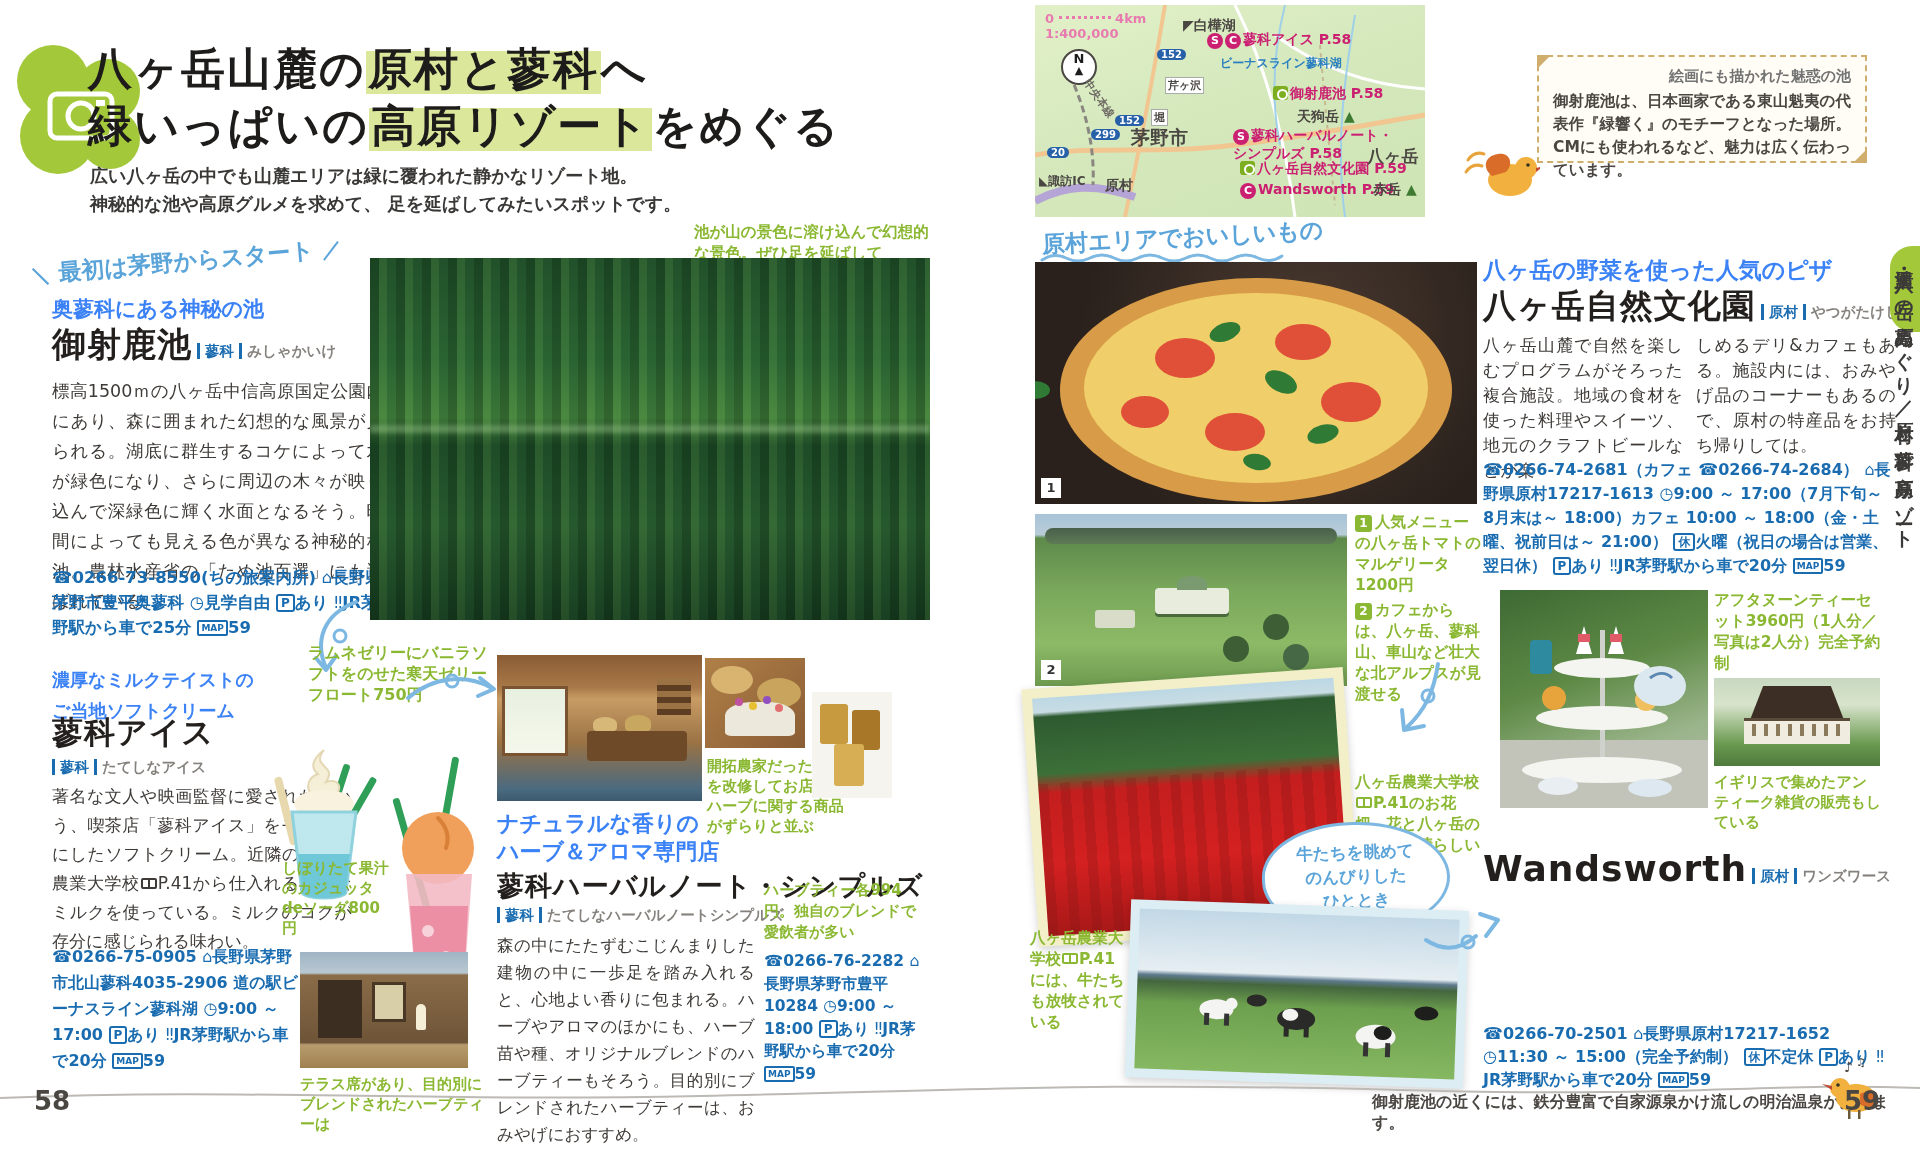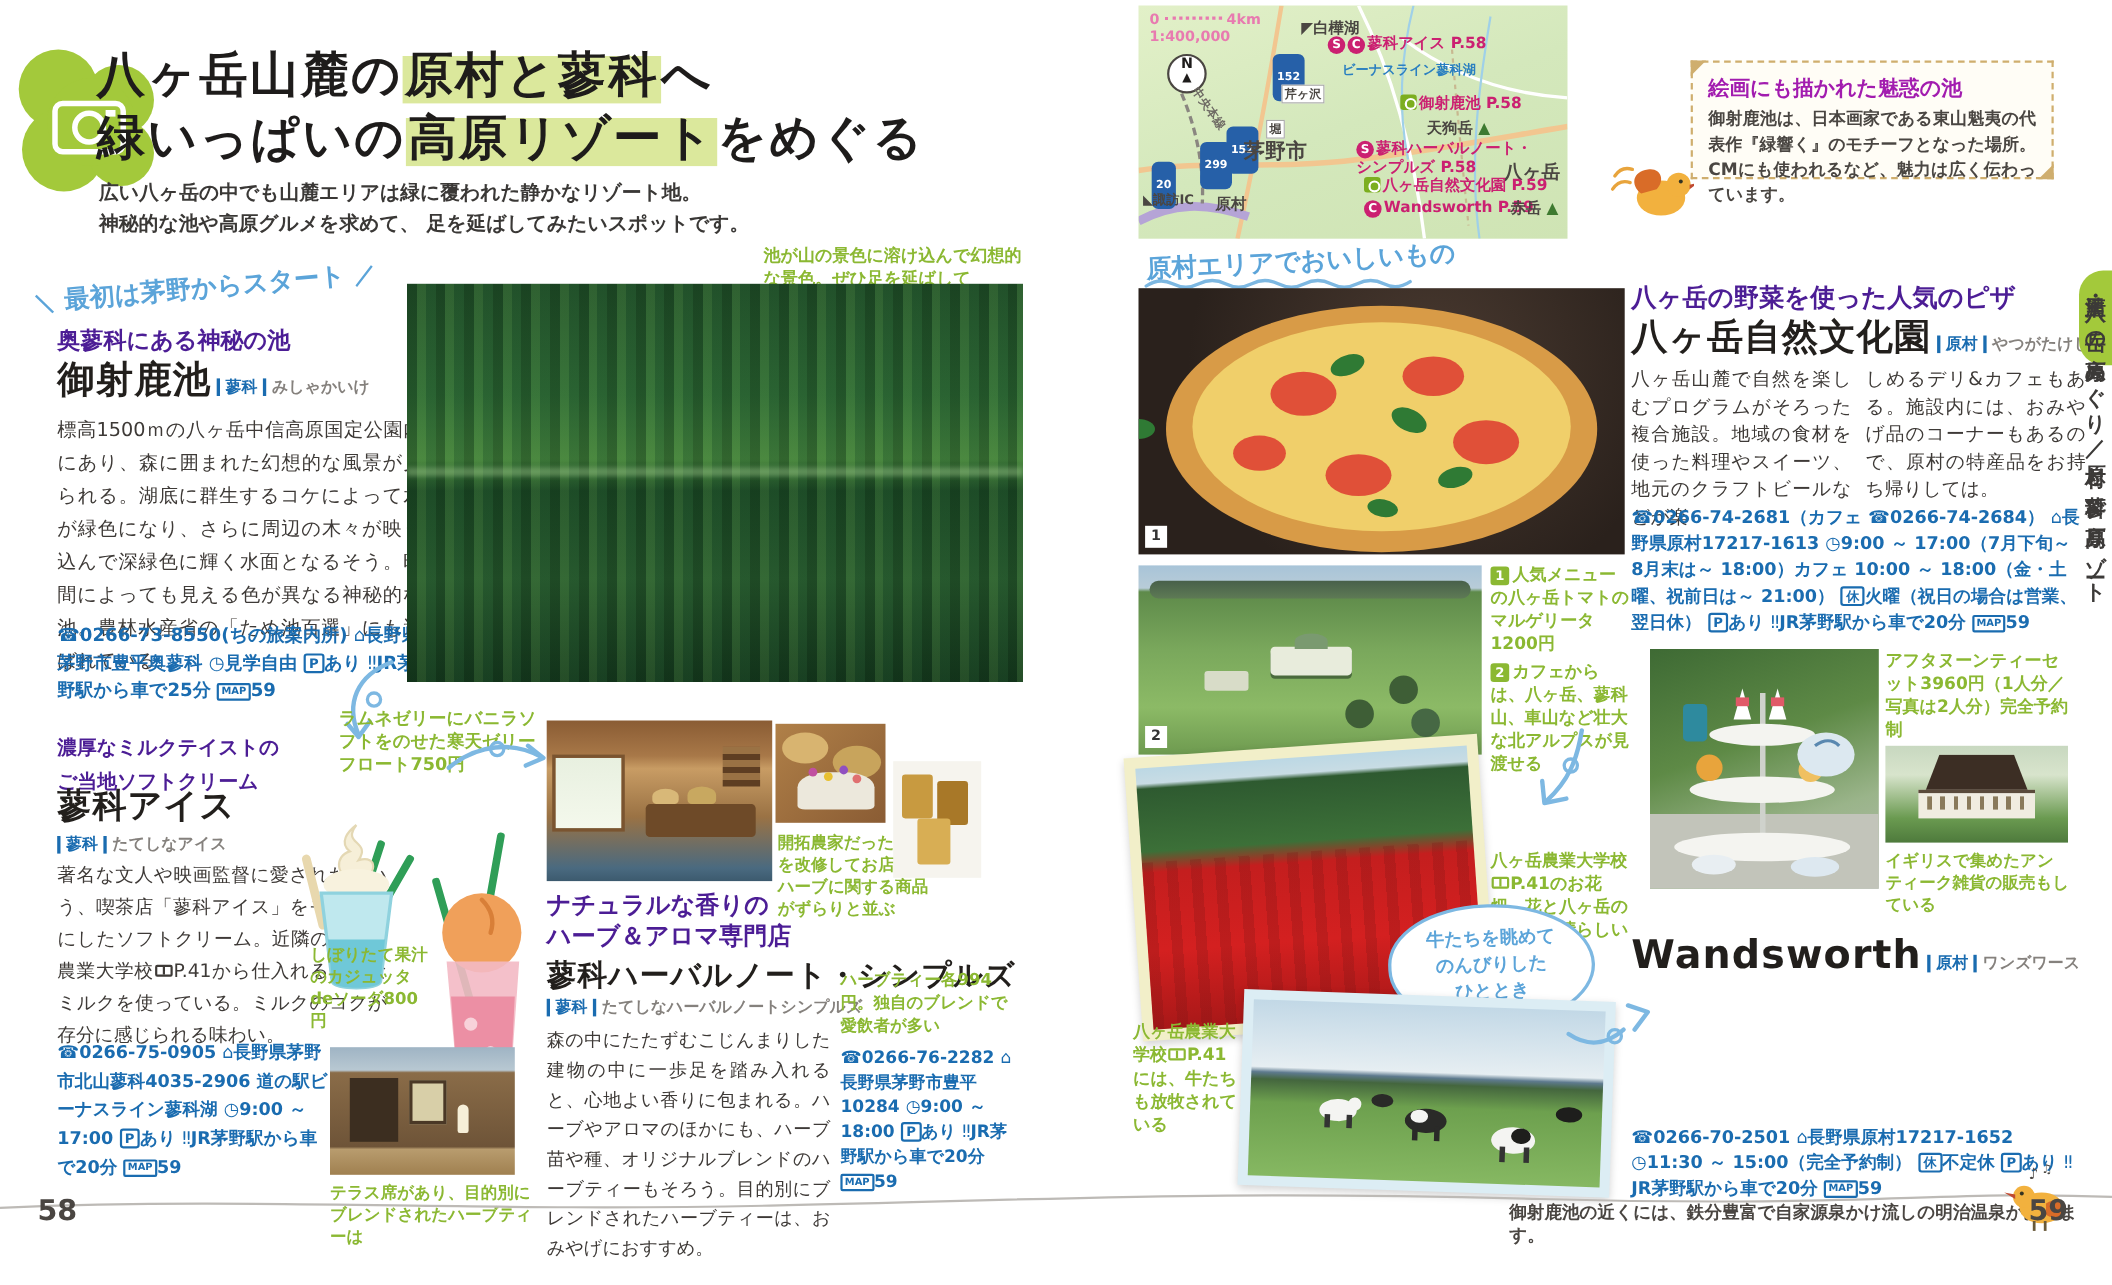--- a/index.html
+++ b/index.html
@@ -1,21 +1,21 @@
 <!DOCTYPE html>
 <html><head>
 <meta charset="utf-8">
 <style>
   * { margin:0; padding:0; box-sizing:border-box; }
   html,body { background:#e8e6e2; }
   .page { position:relative; width:1920px; height:1168px; background:#ffffff; overflow:hidden;
           font-family:"DejaVu Sans", sans-serif; color:#3e3a37; }
   .abs { position:absolute; }
   .ph  { position:absolute; overflow:hidden; }
-  .g-catch { color:#4c1d95; font-weight:800; }
+  .g-catch { color:#3b82f6; font-weight:800; }
   .cap { color:#8bb832; font-weight:700; font-size:15.5px; line-height:21px; }
   .body-txt { color:#3e3a37; font-size:17.5px; line-height:30px; text-align:justify; font-weight:500; }
   .info { color:#1a6cb0; font-size:16.5px; line-height:25px; font-weight:700; overflow-wrap:anywhere; }
   .spot-name { color:#221f1c; font-weight:900; letter-spacing:1px; }
   .area-badge { color:#1a6cb0; border-left:3px solid #1a6cb0; border-right:3px solid #1a6cb0;
                 padding:0 5px; font-size:14.5px; font-weight:800; }
   .kana { color:#85817d; font-size:14.5px; font-weight:600; }
   .hand { color:#5ba4d9; font-weight:700; }
   .hl { background:linear-gradient(transparent 15%, #dbe89c 15%); padding:0 2px; }
   .ic { font-weight:400; }
@@ -27,21 +27,21 @@
           text-align:center; line-height:17px; border-radius:3px; font-weight:800; margin-right:3px; }
   .photonum { position:absolute; left:6px; bottom:6px; width:20px; height:20px; background:#fff; color:#333;
               font-size:13px; font-weight:800; text-align:center; line-height:20px; }
   .bookref { display:inline-block; width:16px; height:11px; border:2px solid currentColor; border-radius:2px;
              position:relative; vertical-align:0px; margin:0 1px; }
   .bookref::after { content:""; position:absolute; left:50%; top:0; bottom:0; width:2px; background:currentColor; transform:translateX(-50%); }
   .maplabel { position:absolute; color:#cb2071; font-weight:800; font-size:14px; white-space:nowrap; }
   .mapplace { position:absolute; color:#4a4642; font-weight:700; font-size:14px; white-space:nowrap; }
   .mapbox { background:#fff; border:1px solid #aaa; font-size:11px; padding:0 2px; }
   .roadnum { position:absolute; background:#2660a8; color:#fff; font-size:10px; font-weight:800;
-             padding:16px 4px; border-radius:6px 6px 6px 6px; }
+             padding:0 4px; border-radius:6px 6px 6px 6px; }
   .cambadge { display:inline-block; width:15px; height:14px; background:#7cae1f; border-radius:3px; position:relative; vertical-align:-2px; margin-right:2px; }
   .cambadge::after { content:""; position:absolute; left:4px; top:3px; width:7px; height:7px; border:2px solid #fff; border-radius:50%; }
   .circbadge { display:inline-block; width:16px; height:16px; border-radius:50%; background:#cb2071; color:#fff;
                font-size:11px; font-weight:800; text-align:center; line-height:16px; margin-right:2px; }
   .vertical { writing-mode:vertical-rl; letter-spacing:2px; }
   svg { display:block; }
 </style>
 </head>
 <body>
 
@@ -246,21 +246,21 @@
     <div class="maplabel" style="left:205px;top:155px;"><span class="cambadge"></span><span>八ヶ岳自然文化園 P.59</span></div>
     <div class="maplabel" style="left:205px;top:176px;"><span class="circbadge">C</span><span>Wandsworth P.59</span></div>
     <div class="mapplace" style="left:338px;top:176px;"><span>赤岳</span> <span style="color:#3e7a30;">▲</span></div>
     <div class="mapplace" style="left:4px;top:168px;font-size:12px;"><span>◣</span><span>諏訪IC</span></div>
     <div class="mapplace" style="left:42px;top:86px;font-size:11px;transform:rotate(55deg);color:#6e6a64;">中央本線</div>
   </div>
 
   <div class="abs" style="left:1537px;top:55px;width:330px;height:108px;border:2px dashed #cfae6e;background:#fffdf6;padding:10px 14px;">
     <div style="position:absolute;left:-2px;top:-2px;width:0;height:0;border-top:14px solid #cfae6e;border-right:14px solid transparent;"></div>
     <div style="position:absolute;right:-2px;bottom:-2px;width:0;height:0;border-bottom:14px solid #cfae6e;border-left:14px solid transparent;"></div>
-    <div style="color:#a21caf;font-weight:800;font-size:19px;">絵画にも描かれた魅惑の池</div>
+    <div style="color:#737373;font-weight:800;font-size:15px;text-align:right;">絵画にも描かれた魅惑の池</div>
     <div style="color:#4a4642;font-size:15.5px;line-height:23px;font-weight:600;margin-top:4px;text-align:justify;">御射鹿池は、日本画家である東山魁夷の代表作『緑響く』のモチーフとなった場所。CMにも使われるなど、魅力は広く伝わっています。</div>
   </div>
 
   <div class="abs" style="left:1462px;top:142px;">
     <svg width="78" height="66" viewBox="0 0 78 66">
       <path d="M6,18 C10,12 16,10 22,12 M4,30 C8,24 14,22 20,24" stroke="#e8a43c" stroke-width="3" fill="none" stroke-linecap="round"></path>
       <ellipse cx="48" cy="38" rx="22" ry="16" fill="#f2b13e"></ellipse>
       <circle cx="64" cy="26" r="11" fill="#f2b13e"></circle>
       <path d="M30,34 C20,26 22,14 36,12 C48,10 52,22 44,30 Z" fill="#d96c28"></path>
       <path d="M74,26 L82,24 L74,30 Z" fill="#c04a30"></path>

